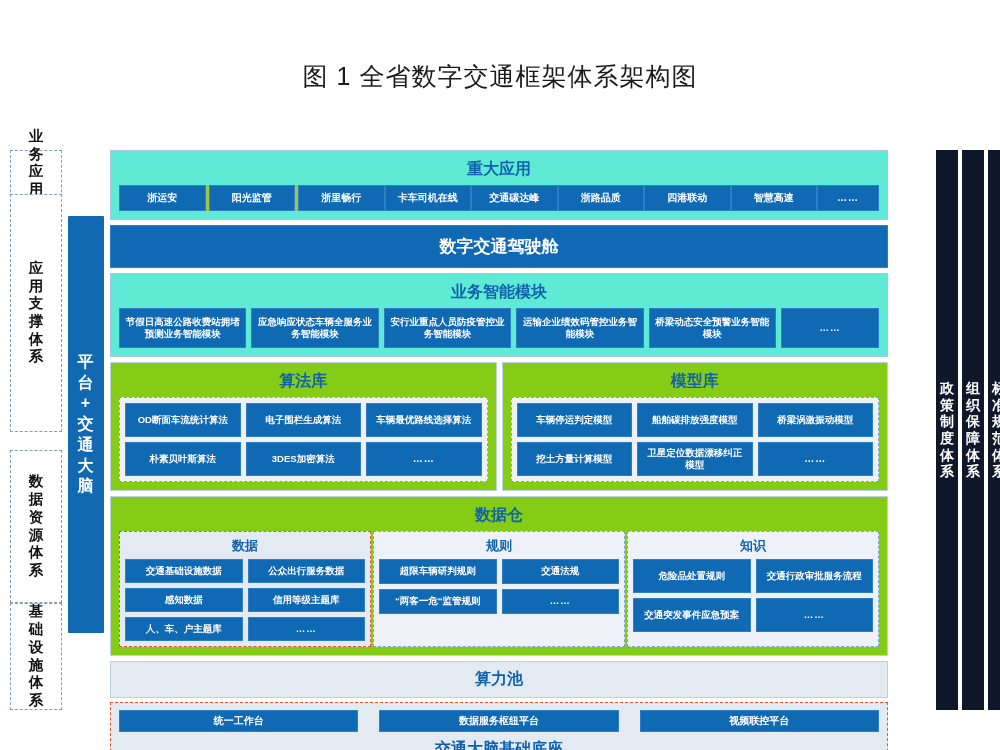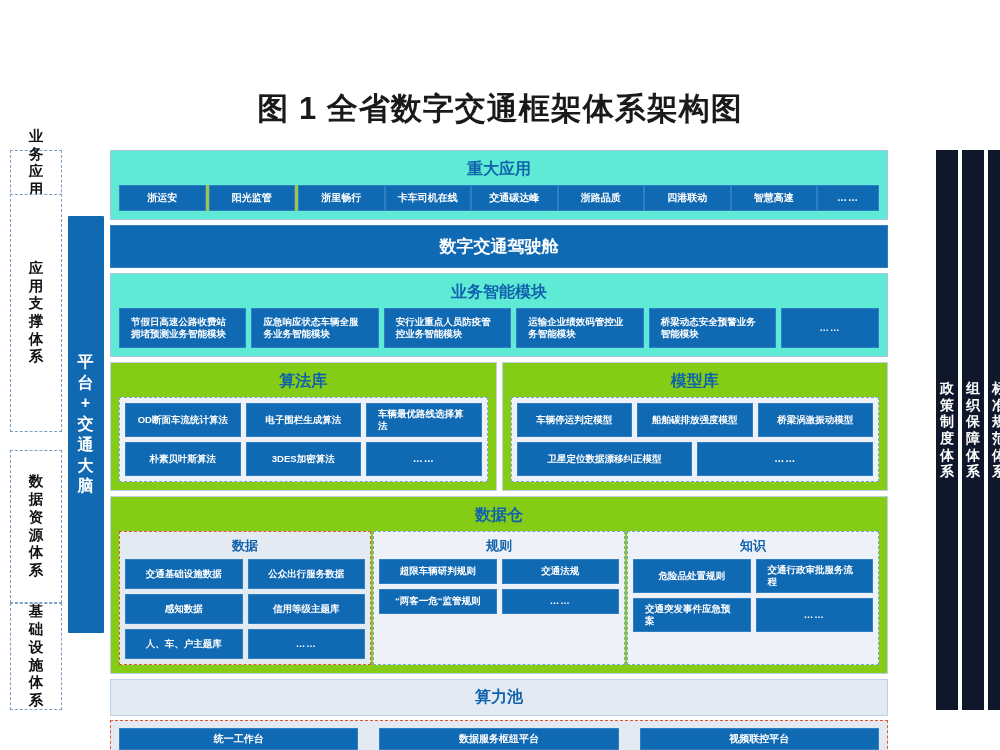--- a/index.html
+++ b/index.html
@@ -4,22 +4,22 @@
 <style>
   html,body{margin:0;padding:0;}
   body{
     width:1000px;height:750px;background:#ffffff;
     font-family:"Liberation Sans","DejaVu Sans",sans-serif;
     color:#1b3f77;overflow:hidden;
   }
   .page{position:relative;width:1000px;height:750px;}
 
   .title{
-    position:absolute;left:0;top:88px;width:1000px;text-align:center;
-    font-size:31px;font-weight:bold;color:#1a1a1a;letter-spacing:1px;
+    position:absolute;left:0;top:60px;width:1000px;text-align:center;
+    font-size:25px;font-weight:normal;color:#1a1a1a;letter-spacing:1px;
   }
 
   
   .tier-col{position:absolute;left:10px;top:150px;width:52px;height:560px;}
   .tier{
     position:absolute;left:0;width:52px;
     border:1px dashed #7f9ec4;
     display:flex;align-items:center;justify-content:center;
     box-sizing:border-box;background:#fff;
   }
@@ -63,22 +63,22 @@
     padding:3px 0 5px 0;
   }
   .panel-head.big{font-size:16px;}
 
   .row{display:flex;gap:5px;}
   .row + .row{margin-top:5px;}
 
   .cell{
     background:#1069b3;color:#fff;border:1px solid #2f7fc2;
     box-sizing:border-box;display:flex;align-items:center;justify-content:center;
-    text-align:left;font-size:9.5px;font-weight:bold;line-height:1.28;
-    padding:3px 11px;flex:1 1 0;min-height:20px;
+    text-align:center;font-size:9.5px;font-weight:bold;line-height:1.28;
+    padding:3px 5px;flex:1 1 0;min-height:20px;
   }
   .cell.ell{font-size:10px;letter-spacing:1px;}
 
   
   .bar-strip{display:flex;}
   .bar-strip .cell{border:1px solid #2f7fc2;height:26px;font-size:10px;}
   .sep{width:3px;background:#9fc54a;flex:0 0 3px;}
 
   .cockpit{
     background:#1069b3;color:#fff;text-align:center;font-size:17px;font-weight:bold;
@@ -94,21 +94,21 @@
   .dashed-red{border:1.5px dashed #e2552e;padding:5px;box-sizing:border-box;background:#e4eaf2;}
   .algo .cell{height:34px;}
 
   
   .warehouse{margin-bottom:5px;}
   .wh-cols{display:flex;gap:2px;}
   .wh-col{flex:1 1 0;padding:4px 5px 5px 5px;box-sizing:border-box;}
   .wh-col .sub-head{
     text-align:center;font-size:13px;font-weight:bold;color:#1062ad;padding:1px 0 4px 0;
   }
-  .wh-col .cell{height:30px;font-size:9.5px;}
+  .wh-col .cell{height:24px;font-size:9.5px;}
   .wh-col.rule .cell{height:25px;}
   .wh-col.know .cell{height:34px;}
 
   
   .pool{
     background:#e4eaf2;border:1px solid #bcd0e6;text-align:center;
     font-size:16px;font-weight:bold;color:#1062ad;padding:7px 0;margin-bottom:4px;
   }
 
   
@@ -213,20 +213,21 @@
 
       <div class="panel panel-tinted">
         <div class="panel-head big">模型库</div>
         <div class="dashed-blue algo">
           <div class="row">
             <div class="cell">车辆停运判定模型</div>
             <div class="cell">船舶碳排放强度模型</div>
             <div class="cell">桥梁涡激振动模型</div>
           </div>
           <div class="row">
+            <div class="cell">挖土方量计算模型</div>
             <div class="cell">卫星定位数据漂移纠正模型</div>
             <div class="cell ell">……</div>
           </div>
         </div>
       </div>
 
     </div>
 
     <div class="panel panel-tinted warehouse">
       <div class="panel-head big">数据仓</div>

